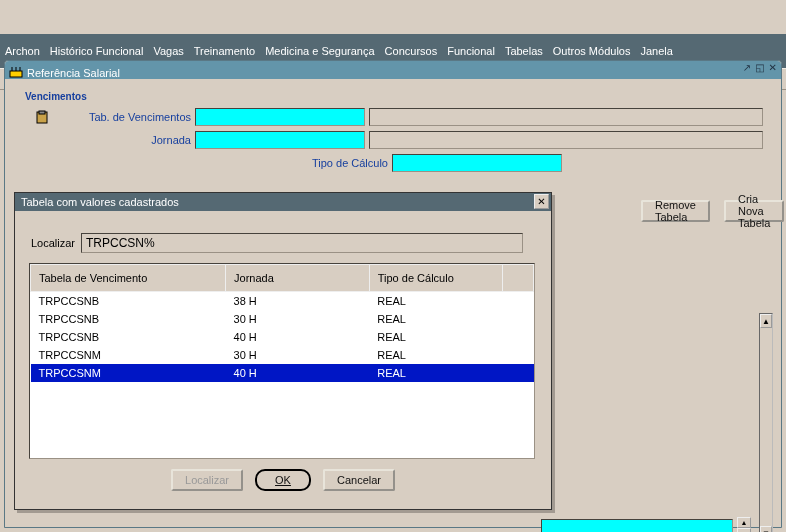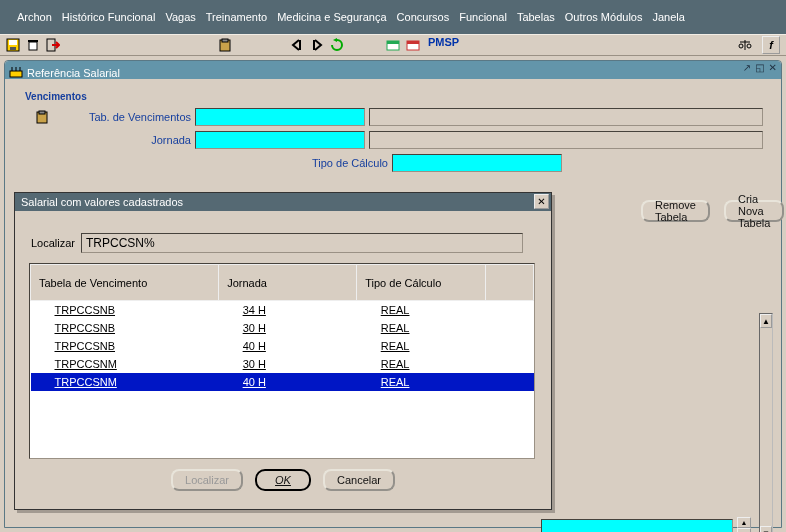--- a/index.html
+++ b/index.html
@@ -1,19 +1,19 @@
 <!DOCTYPE html>
 <html><head>
 <meta charset="utf-8">
 <style>
   * { box-sizing: border-box; margin:0; padding:0; font-family: Arial, Helvetica, sans-serif; font-size:11px; }
   body { width:786px; height:532px; background:#d8cec2; overflow:hidden; position:relative; }
 
   
-  .menubar { display:flex; align-items:center; height:34px; background:#556973; color:#fff; padding:0 17px; gap:10px; }
+  .menubar { display:flex; align-items:center; height:34px; background:#556973; color:#fff; padding:0 5px; gap:10px;margin-top:34px; }
   .menubar span { cursor:default; }
 
   
   .toolbar { display:flex; align-items:center; height:22px; background:#d8cec2; border-top:1px solid #f2ede5; border-bottom:1px solid #9a9185; padding:0 4px; gap:2px; position:relative;}
   .tbtn { width:18px; height:18px; display:flex; align-items:center; justify-content:center; border:1px solid transparent; }
   .toolbar .grp { display:flex; gap:2px; }
   .pmsp { color:#0033aa; font-weight:bold; margin-left:4px; }
   .fbtn { position:absolute; right:6px; top:1px; width:18px; height:18px; border:1px outset #eee; background:#d8cec2; font-style:italic; font-weight:bold; display:flex; align-items:center; justify-content:center; }
 
   
@@ -23,23 +23,23 @@
   .inner-title .wicons span { font-size:10px; cursor:default;}
   .inner-body { padding:8px 14px; }
 
   .section-title { color:#163f9e; font-weight:bold; margin:4px 0 6px 6px; font-size:10px;}
   .field-row { display:flex; align-items:center; margin-bottom:5px;justify-content:center; }
   .field-row .lbl { width:172px; text-align:right; color:#163f9e; padding-right:4px; }
   .field-row .cyan { height:18px; background:#00ffff; border:1px inset #9a9185; margin-right:4px; }
   .field-row .desc { height:18px; background:#d8cec2; border:1px inset #9a9185; flex:0 0 auto; }
   .clip { width:18px; height:18px; display:flex; align-items:center; justify-content:center; margin-left:10px; }
 
-  .btn { height:22px; padding:0 12px; border:2px outset #e8e4da; background:#d8cec2; border-radius:8px; color:#111; display:inline-flex; align-items:center; justify-content:center; cursor:default; }
+  .btn { height:22px; padding:0 12px; border:2px outset #e8e4da; background:#d8cec2; border-radius:2px; color:#111; display:inline-flex; align-items:center; justify-content:center; cursor:default; }
   .btn.disabled { color:#999; }
-  .btn.default { border:2px solid #000; padding:0 18px; border-radius:10px;font-style:italic; }
+  .btn.default { border:2px solid #000; padding:0 18px; border-radius:10px; }
 
   .button-row { position:absolute; top:139px; left:636px; display:flex; gap:14px; }
 
   
   .peek { position:absolute; left:536px; top:458px; width:192px; height:18px; background:#00ffff; border:1px inset #9a9185; }
   .stepper { position:absolute; left:732px; top:456px; width:14px; height:22px; display:flex; flex-direction:column; }
   .stepper div { flex:1; border:1px outset #eee; background:#d8cec2; font-size:7px; display:flex; align-items:center; justify-content:center; }
 
   
   .sbar { position:absolute; right:8px; top:252px; width:14px; height:228px; background:#d8cec2; border:1px inset #bbb; }
@@ -50,22 +50,22 @@
   .dialog { position:absolute; left:14px; top:192px; width:538px; height:318px; background:#d8cec2; border:1px solid #333; box-shadow:3px 3px 0 rgba(0,0,0,0.25); }
   .dialog-title { height:18px; background:#556973; color:#fff; display:flex; align-items:center; padding:0 6px; position:relative; }
   .dialog-title .close { position:absolute; right:2px; top:1px; width:15px; height:15px; background:#d8cec2; color:#000; border:1px outset #eee; display:flex; align-items:center; justify-content:center; font-size:10px; }
   .dialog-body { padding:10px 10px 6px 10px; }
   .find-row { display:flex; align-items:center; margin:12px 0 10px 0; }
   .find-row .lbl { padding:0 6px 0 6px; }
   .find-row input { flex:0 0 442px; height:20px; border:1px inset #9a9185; background:#d8cec2; padding:0 4px; font-size:12px; }
 
   .grid { width:506px; height:196px; border:1px inset #9a9185; background:#fff; margin-left:4px; overflow:hidden; }
   .grid table { width:100%; border-collapse:collapse; }
-  .grid th { text-align:left; font-weight:normal; background:#d8cec2; border:1px outset #eee; padding:3px 8px; height:36px; }
-  .grid td { padding:2px 24px; height:18px;text-decoration:underline; }
+  .grid th { text-align:left; font-weight:normal; background:#d8cec2; border:1px outset #eee; padding:3px 8px; height:27px; }
+  .grid td { padding:2px 8px; height:18px; }
   .grid tr.sel td { background:#0016c5; color:#fff; }
 
   .dialog-buttons { display:flex; gap:12px; justify-content:center; margin-top:10px; }
 
   
   svg { display:block; }
 </style>
 </head>
 <body>
 
@@ -211,42 +211,42 @@
     </div>
 
   <div class="sbar">
     <div class="up">▲</div>
     <div class="down">▼</div>
   </div>
 </div>
 
 <div class="dialog">
   <div class="dialog-title">
-    <span>Salarial com valores cadastrados</span>
+    <span>Tabela com valores cadastrados</span>
     <div class="close">✕</div>
   </div>
   <div class="dialog-body">
     <div class="find-row">
       <span class="lbl">Localizar</span>
       <input type="text" value="TRPCCSN%" style="">
     </div>
     <div class="grid">
       <table>
         <thead>
             <tr>
           <th style="width:190px">Tabela de Vencimento</th>
           <th style="width:140px">Jornada</th>
           <th style="width:130px">Tipo de Cálculo</th>
           <th style="width:30px"></th>
         </tr>
           </thead>
         <tbody id="grid-body">
             <tr>
               <td>TRPCCSNB</td>
-              <td>34 H</td>
+              <td>38 H</td>
               <td>REAL</td>
               <td></td>
             </tr>
             <tr>
               <td>TRPCCSNB</td>
               <td>30 H</td>
               <td>REAL</td>
               <td></td>
             </tr>
             <tr>

